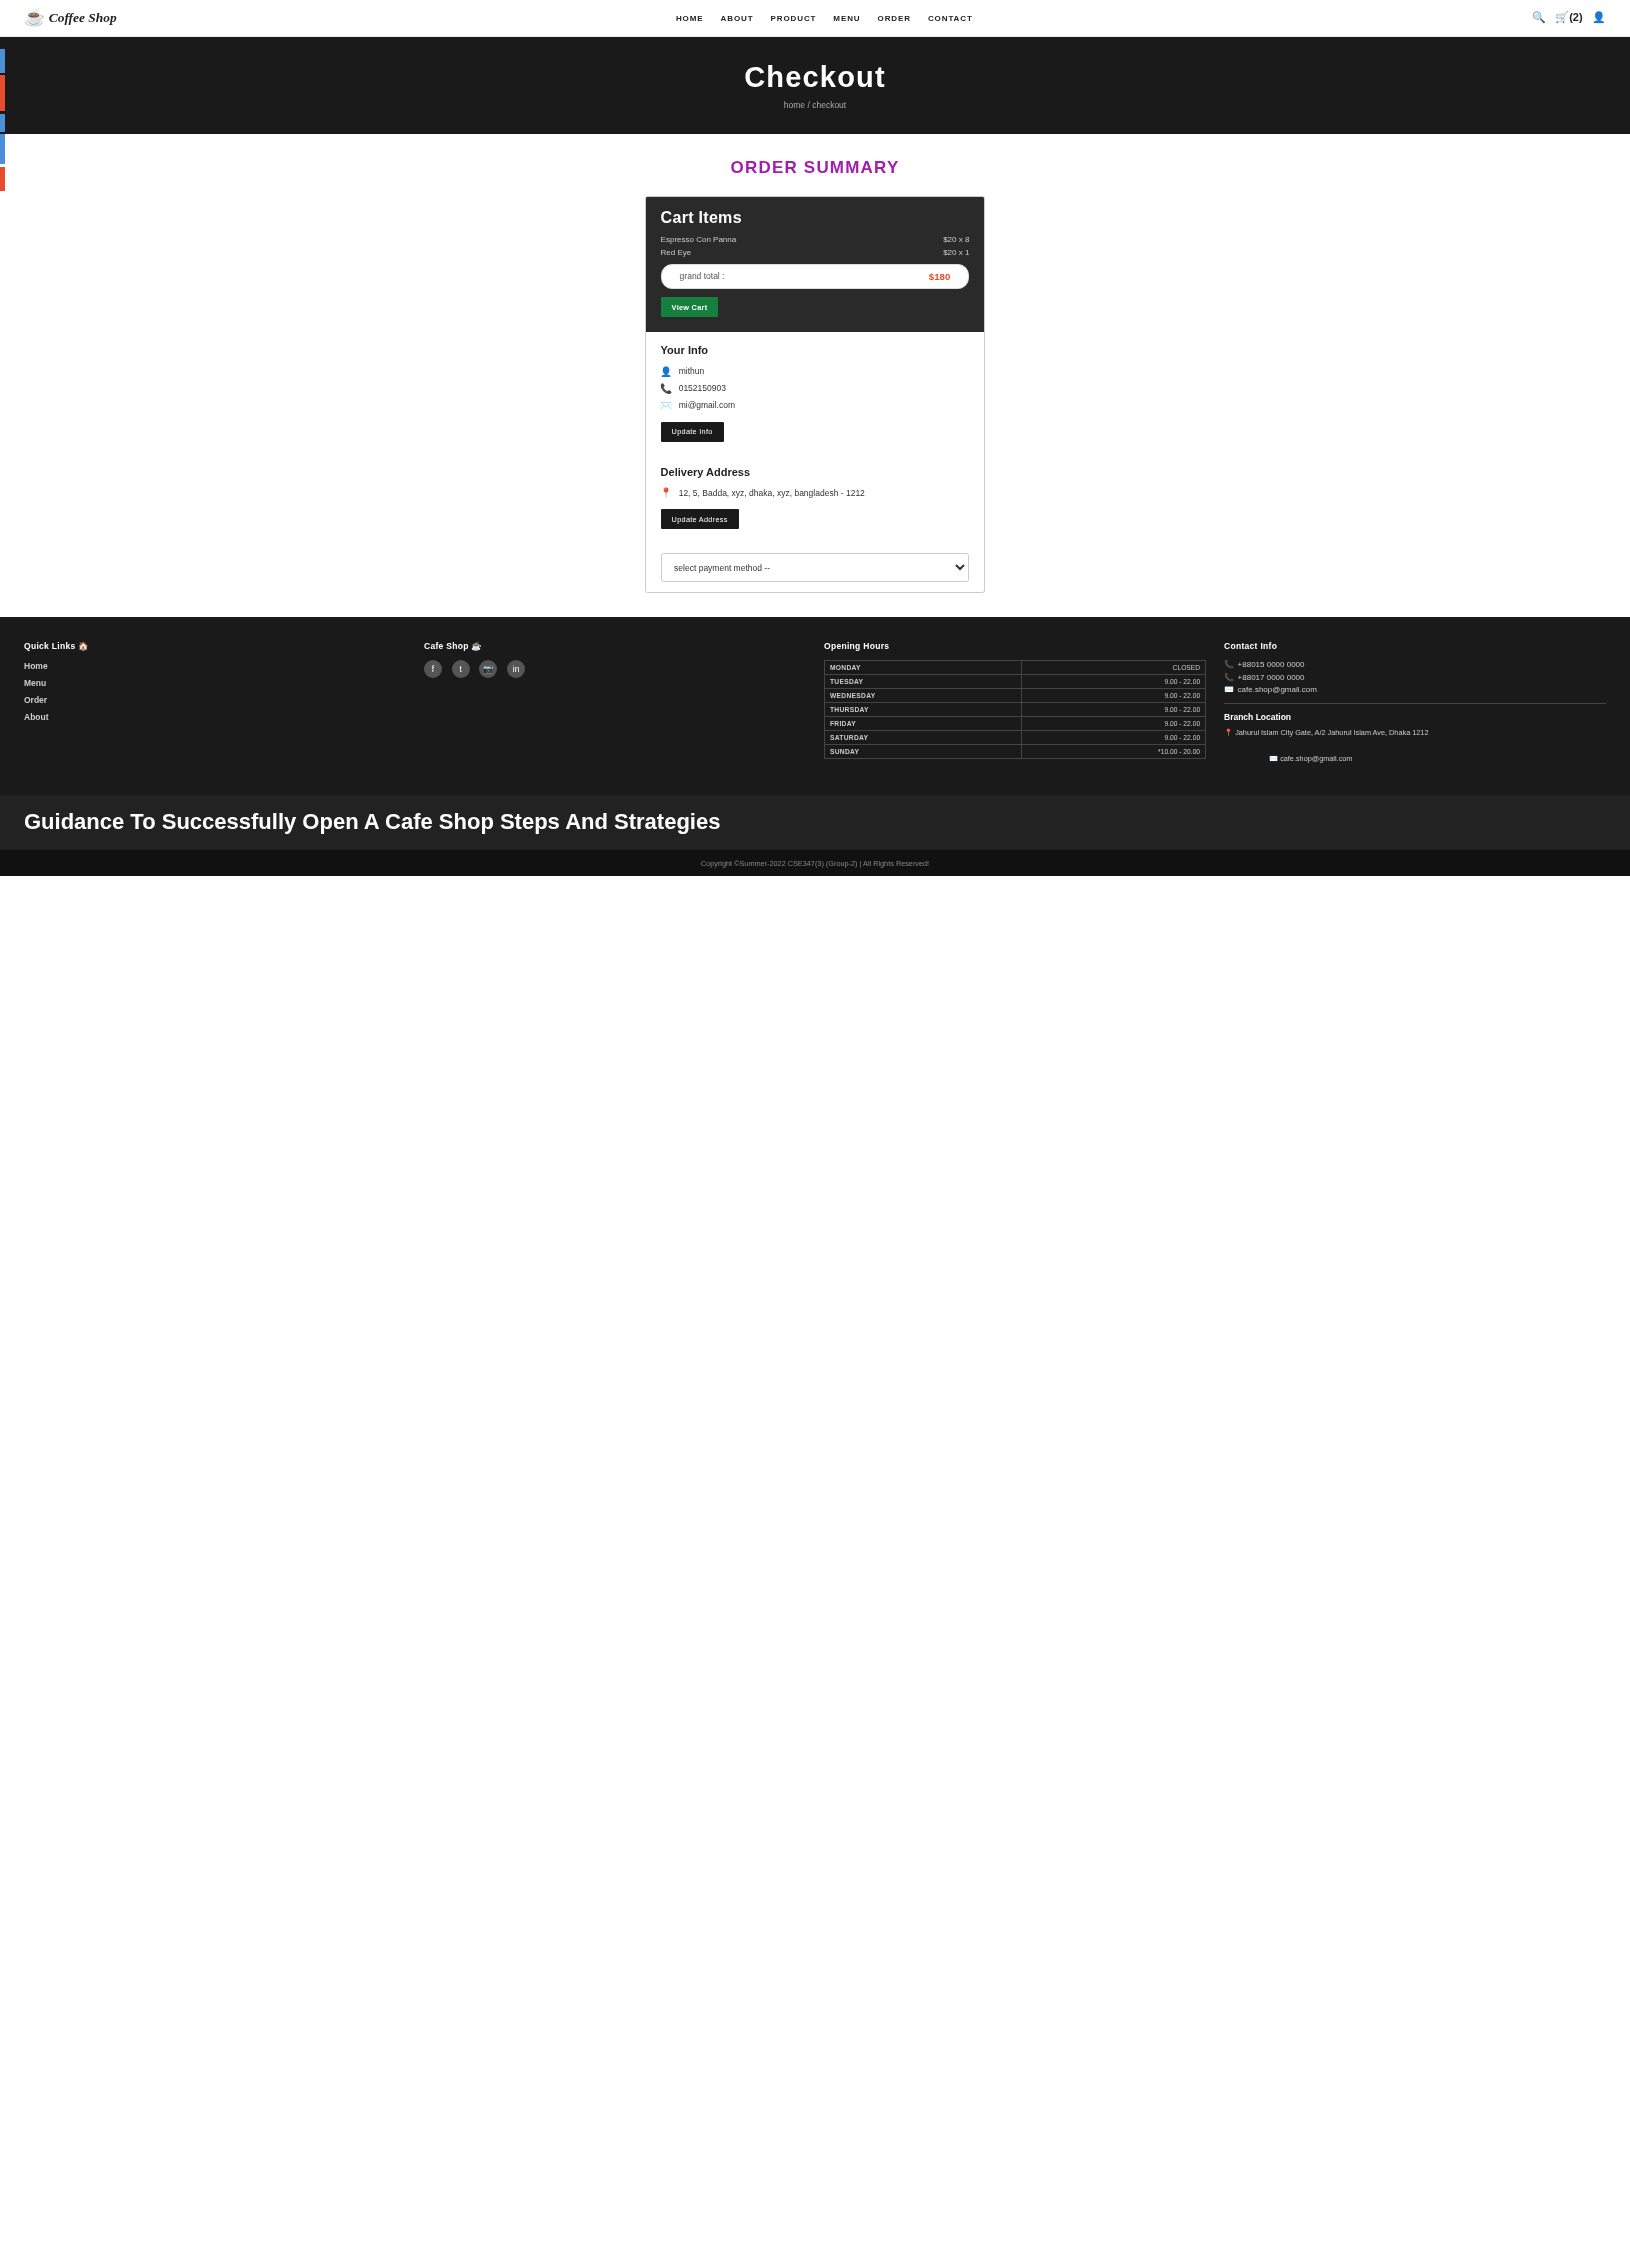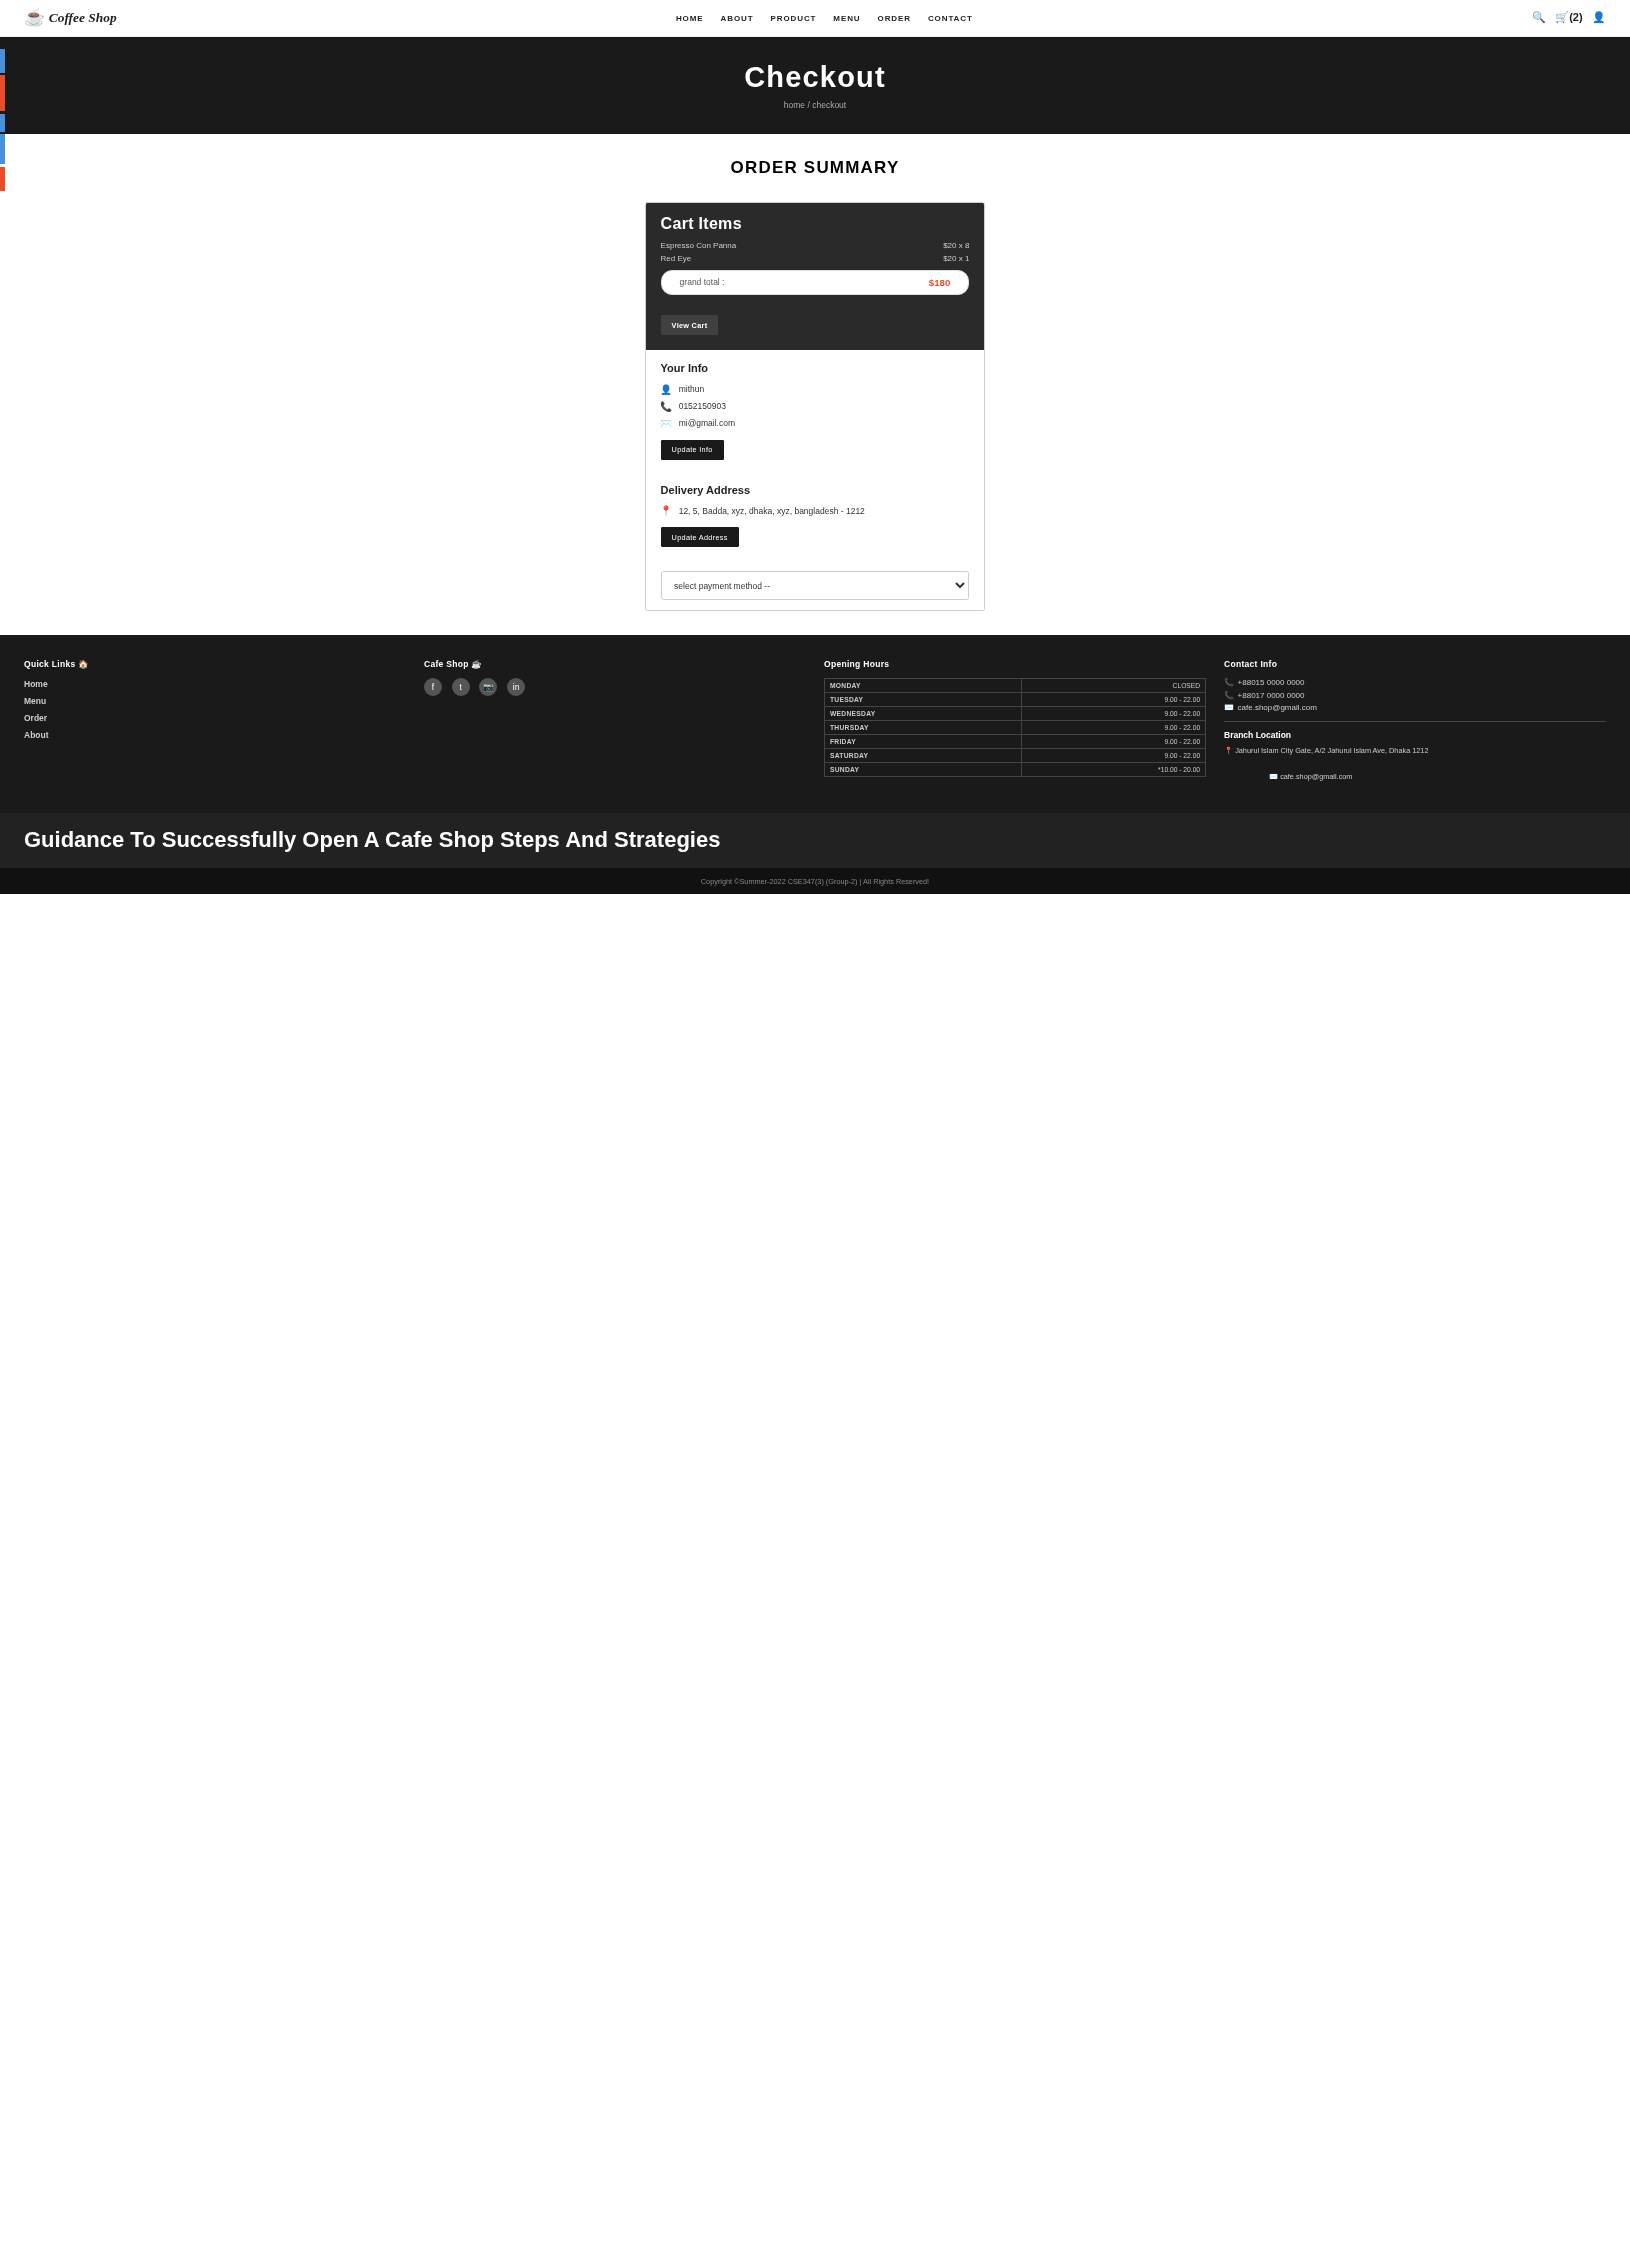--- a/index.html
+++ b/index.html
@@ -78,22 +78,22 @@
       background: #fff;
       padding: 24px 12px;
       display: flex;
       flex-direction: column;
       align-items: center;
     }
     .order-summary-title {
       font-size: 17px;
       font-weight: 900;
       letter-spacing: 1.2px;
-      color: #000000;
-      margin-bottom: 24px;
+      color: #a21caf;
+      margin-bottom: 18px;
       text-transform: uppercase;
     }
 
     
     .checkout-box {
       border: 0.6px solid #ccc;
       border-radius: 2.4px;
       width: 100%;
       max-width: 340px;
       overflow: hidden;
@@ -132,30 +132,29 @@
     .grand-total-label {
       color: #555;
       font-size: 8.5px;
     }
     .grand-total-value {
       color: #e84c2d;
       font-size: 9.7px;
       font-weight: bold;
     }
     .view-cart-btn {
-      background: #404040;
+      background: #15803d;
       color: #fff;
       border: none;
       padding: 5.5px 11px;
       font-size: 7.3px;
       font-weight: bold;
       cursor: pointer;
       border-radius: 1.2px;
       letter-spacing: 0.3px;
-      margin-top: 12px;
     }
 
     
     .info-section {
       padding: 12px 14.6px;
     }
     .section-heading {
       font-size: 11px;
       font-weight: 900;
       color: #222;

